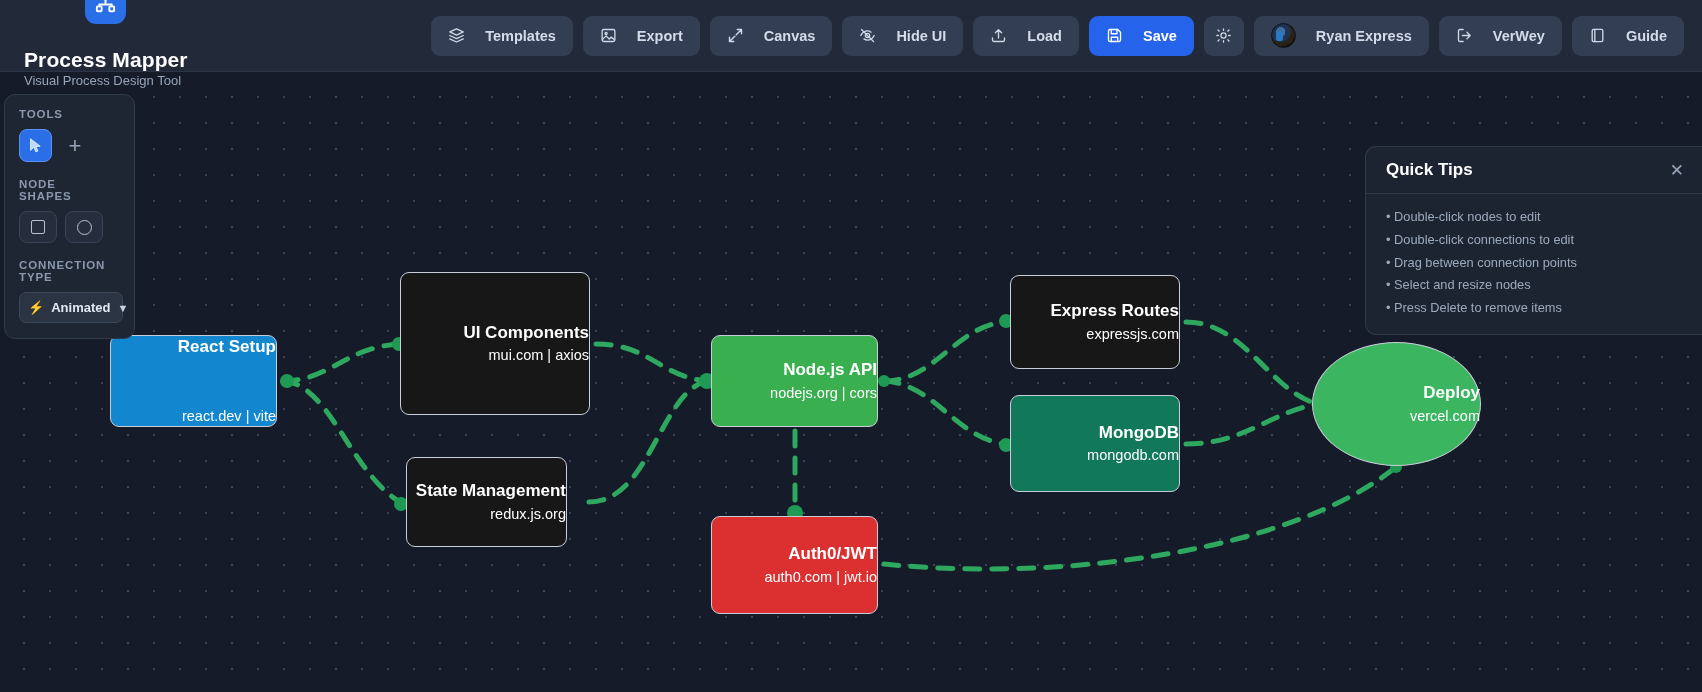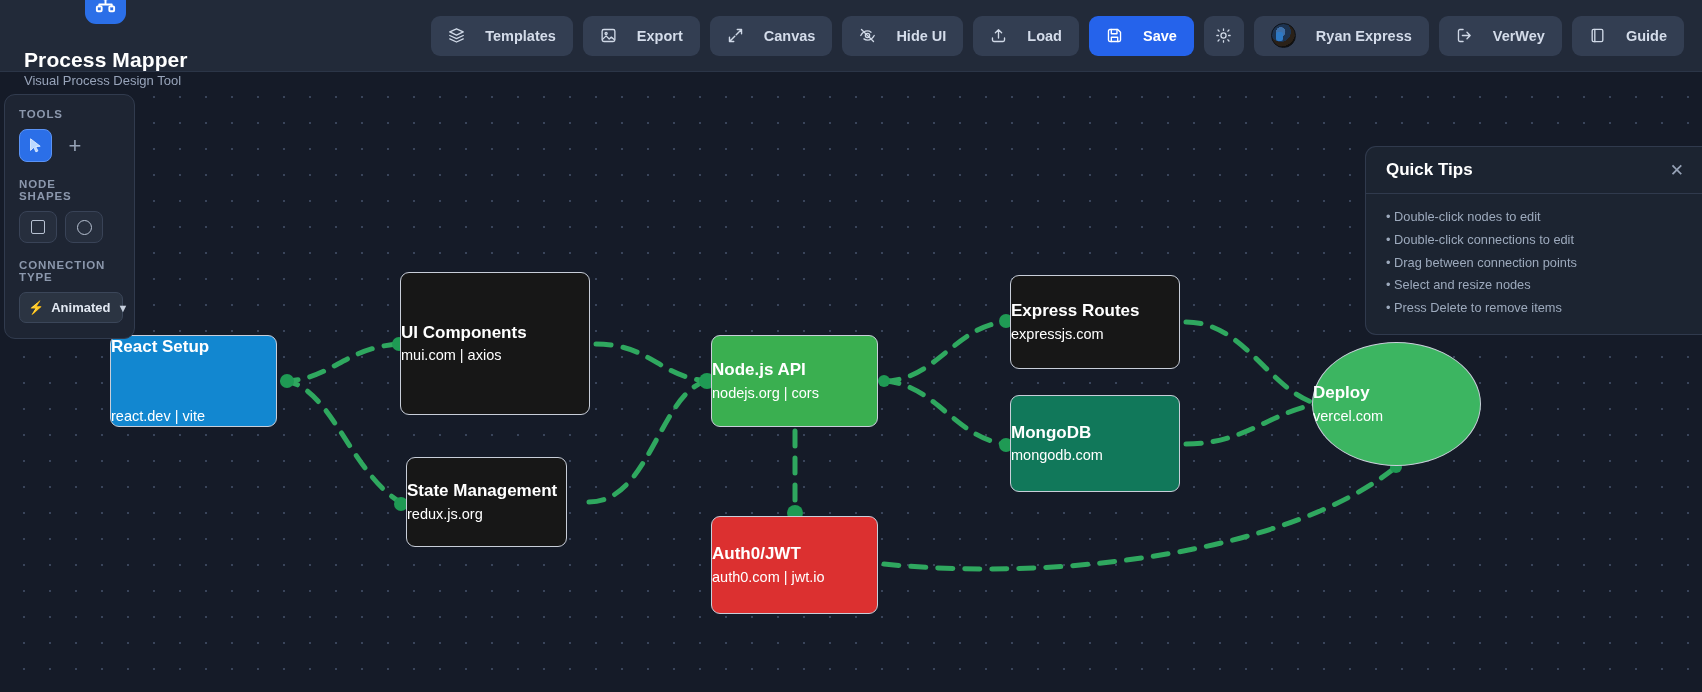--- a/index.html
+++ b/index.html
@@ -123,21 +123,21 @@
   .tip {
     font-size: 12.8px; color: #9daabd; line-height: 1; padding: 5px 0;
   }
   .tip::before { content: "• "; color: #9daabd; }
 
   
   .edges { position: absolute; left: 0; top: 0; width: 1702px; height: 620px; }
   .node {
     position: absolute;
     display: flex; flex-direction: column;
-    align-items: flex-start; justify-content: center;
+    align-items: flex-end; justify-content: center;
     border: 1.5px solid #c8ced9;
     color: #ffffff; text-align: center;
     z-index: 10;
     cursor: move;
   }
   .node.rect { border-radius: 9px; }
   .node.ellipse { border-radius: 50%; }
   .node-title { font-size: 17px; font-weight: bold; line-height: 1.15; margin-bottom: 5px; }
   .node-sub { font-size: 14.5px; font-weight: normal; line-height: 1.15; }
 </style>

